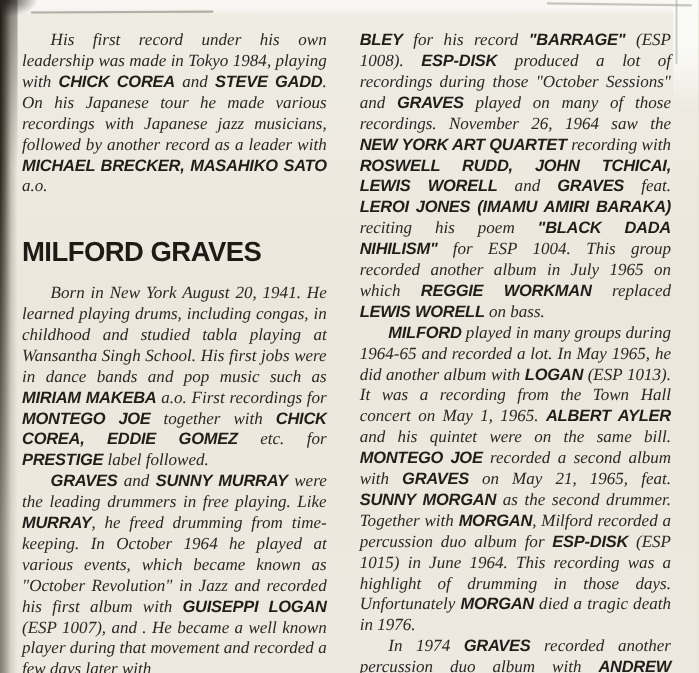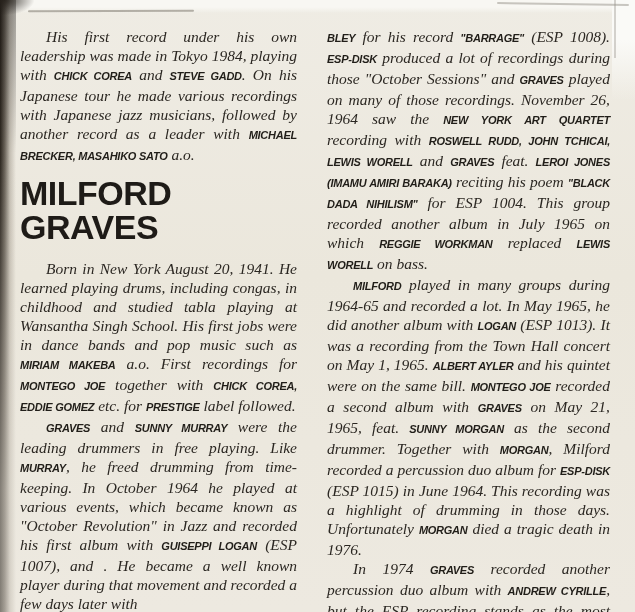--- a/index.html
+++ b/index.html
@@ -56,27 +56,27 @@
     margin: 0;
     font-size: 15.5px; line-height: 19px;
     text-align: justify;
     hyphens: auto; font-style: italic; -webkit-hyphens: auto;
   }
   p.indent { text-indent: 26px; }
   .gap-sm { margin-top: 12px; }
   .gap-lg { margin-top: 20px; }
   .b {
     font-family: "Liberation Sans", sans-serif;
-    font-weight: 700; font-size: 11px; letter-spacing: -0.25px;
+    font-weight: 700; font-size: 15px; letter-spacing: -0.25px;
     color: #211e19;
   }
   h1.heading {
-    margin: 10px 0 15px 0;
+    margin: 38px 0 15px 0;
     font-family: "Liberation Sans", sans-serif;
-    font-weight: 800; font-size: 34px; line-height: 1;
+    font-weight: 800; font-size: 25px; line-height: 1;
     letter-spacing: -0.5px; color: #1e1b17;
   }
 </style>
 </head>
 <body>
 
 <div class="page">
 
   <div class="top-band"></div>
   <div class="top-line-left"></div>

